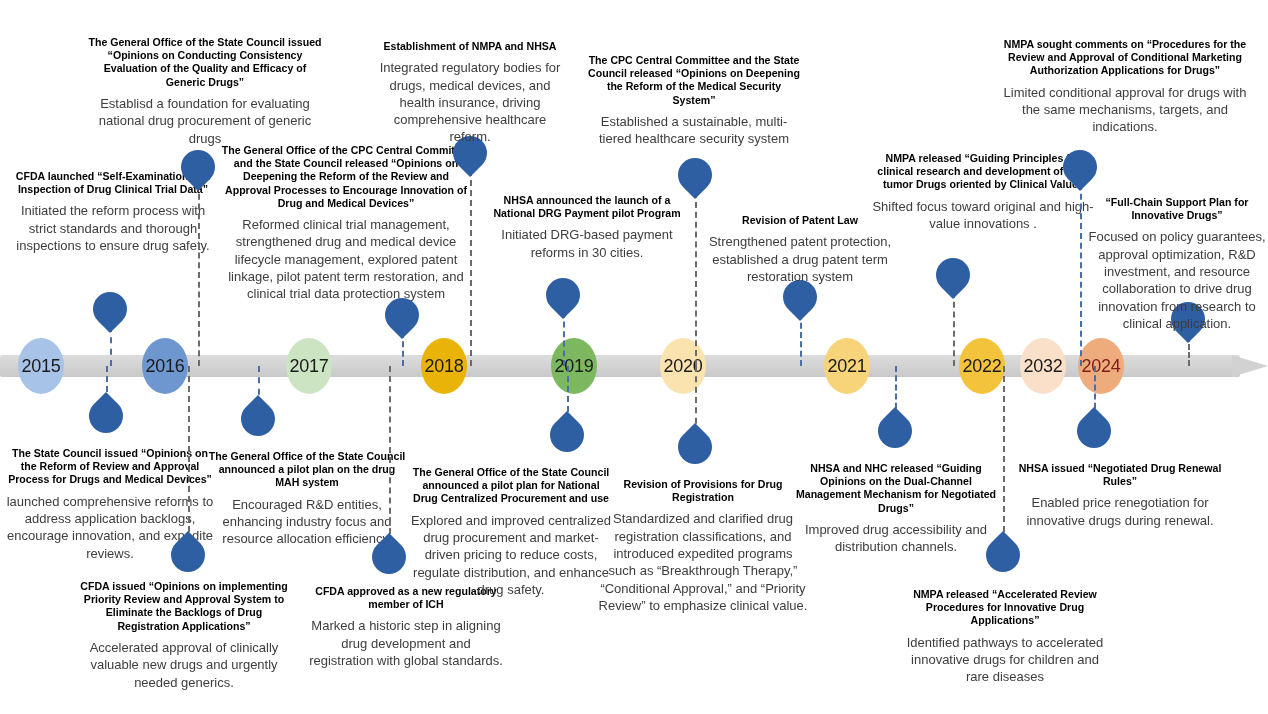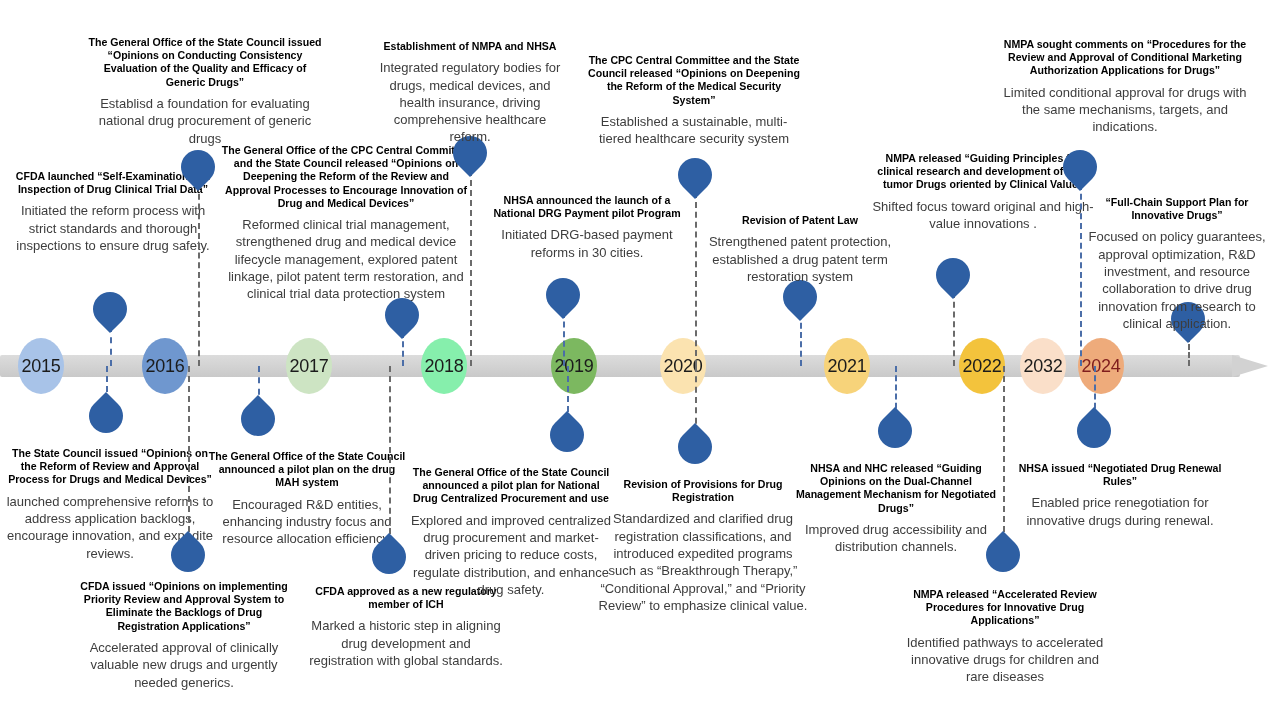--- a/index.html
+++ b/index.html
@@ -73,21 +73,21 @@
 </head>
 <body>
 
 <div id="stage">
   <div class="band"></div>
   <div class="band-tip"></div>
   <div id="layer">
       <div class="year" style="left: 18px; top: 338px; background: rgb(168, 195, 232); color: rgb(27, 27, 27);">2015</div>
       <div class="year" style="left: 142px; top: 338px; background: rgb(111, 151, 207); color: rgb(27, 27, 27);">2016</div>
       <div class="year" style="left: 286px; top: 338px; background: rgb(205, 228, 195); color: rgb(27, 27, 27);">2017</div>
-      <div class="year" style="left: 421px; top: 338px; background: #86efac; color: rgb(27, 27, 27);">2018</div>
+      <div class="year" style="left: 421px; top: 338px; background: #eab308; color: rgb(27, 27, 27);">2018</div>
       <div class="year" style="left: 551px; top: 338px; background: rgb(124, 184, 96); color: rgb(27, 27, 27);">2019</div>
       <div class="year" style="left: 660px; top: 338px; background: rgb(251, 227, 176); color: rgb(27, 27, 27);">2020</div>
       <div class="year" style="left: 824px; top: 338px; background: rgb(247, 211, 122); color: rgb(27, 27, 27);">2021</div>
       <div class="year" style="left: 959px; top: 338px; background: rgb(243, 195, 60); color: rgb(27, 27, 27);">2022</div>
       <div class="year" style="left: 1020px; top: 338px; background: rgb(250, 223, 201); color: rgb(27, 27, 27);">2032</div>
       <div class="year" style="left: 1078px; top: 338px; background: rgb(238, 171, 123); color: #7f1d1d; text-align: center;">2024</div>
       <div class="conn" style="left: 110px; top: 326px; height: 40px;"></div>
       <div class="pin up" style="left: 93px; top: 292px;"></div>
       <div class="ev" style="left: 8px; top: 170px; width: 210px;">
         <div class="title">CFDA launched  “Self-Examination and Inspection of Drug Clinical Trial Data”</div>

